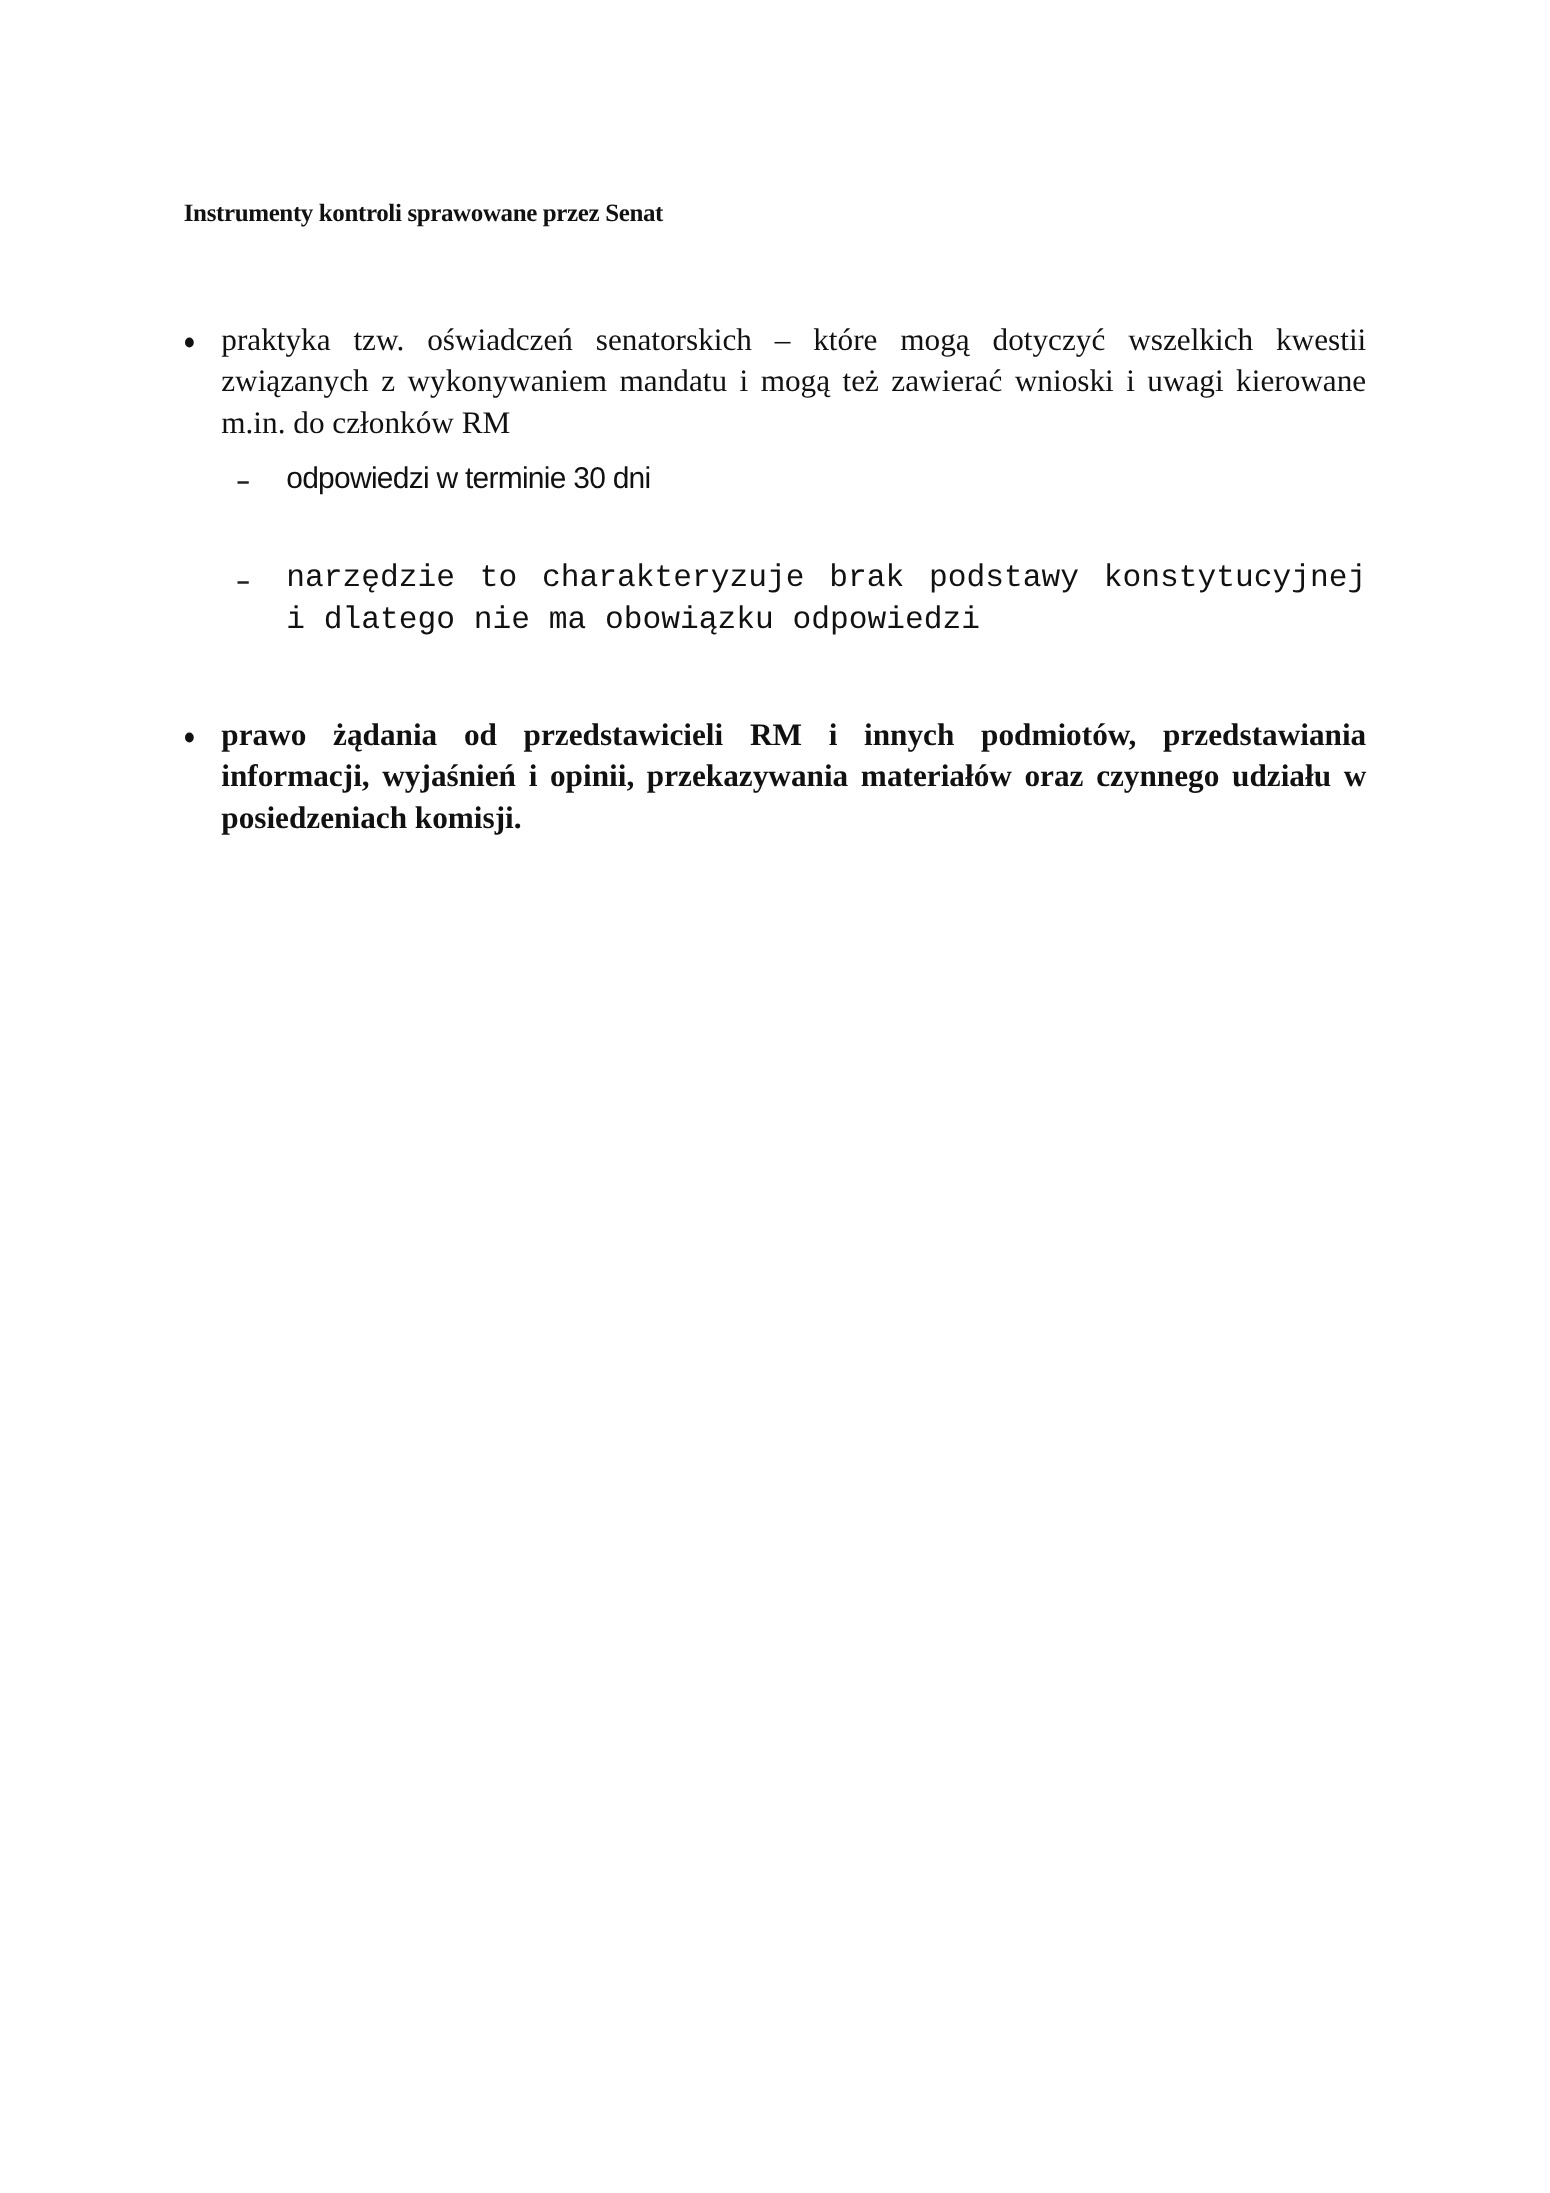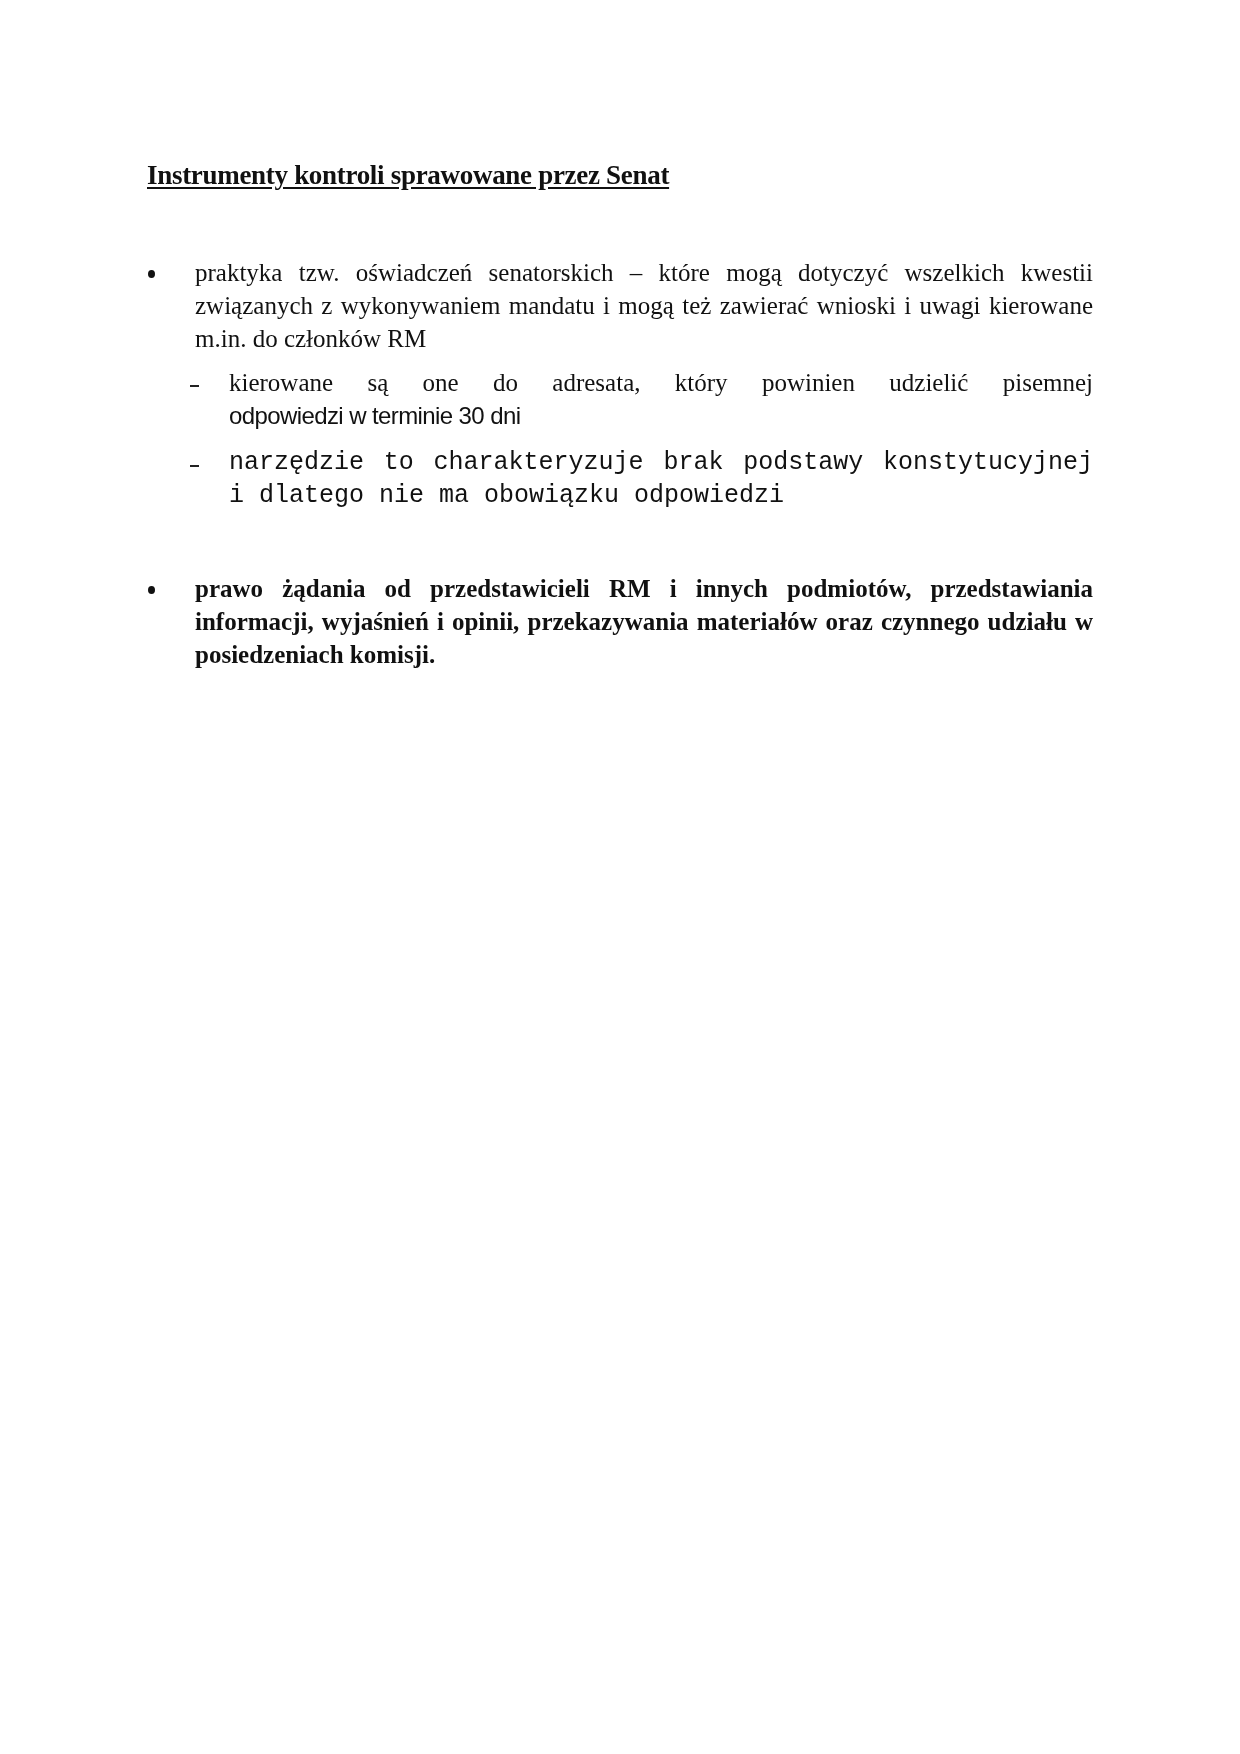--- a/index.html
+++ b/index.html
@@ -1,24 +1,24 @@
 <!DOCTYPE html>
 <html><head>
   <meta charset="utf-8">
   <style>
     html, body { margin: 0; padding: 0; background: #ffffff; }
     body { width: 1240px; height: 1754px; position: relative; overflow: hidden;
            font-family: "Liberation Serif", "DejaVu Serif", serif; color: #111; }
-    .title { position: absolute; left: 147px; top: 160px; font-size: 27px; font-weight: bold;
-             text-decoration: underline; text-underline-offset: 3px; letter-spacing: -0.3px; }
+    .title { position: absolute; left: 147px; top: 160px; font-size: 20px; font-weight: bold;
+             text-underline-offset: 3px; letter-spacing: -0.3px; }
     .item { position: absolute; left: 147px; width: 946px; font-size: 25px; line-height: 33px; }
     .bullet { position: absolute; left: 0; top: 0; width: 42px; }
     .bullet .dot { display: inline-block; width: 7px; height: 8px; background: #111; border-radius: 50%;
                    position: absolute; left: 1px; top: 14px; }
-    .text { margin-left: 48px; text-align: justify; text-align-last: left; }
+    .text { margin-left: 30px; text-align: justify; text-align-last: left; }
     .sub { position: absolute; left: 187px; width: 906px; font-size: 25px; line-height: 33px; }
     .dash { position: absolute; left: 0; top: 0; width: 42px; }
     .dash .mark { position: absolute; left: 3px; top: 19px; width: 9px; height: 1.5px; background: #222; }
     .sub .text { margin-left: 42px; }
     .sans { font-family: Liberation Sans, sans-serif; letter-spacing: -0.6px; font-size: 24px; }
   </style>
 </head>
 <body>
 
 <div>
@@ -29,21 +29,20 @@
         <span class="dot"></span>
       </span>
     <div class="text">praktyka tzw. oświadczeń senatorskich – które mogą dotyczyć wszelkich kwestii związanych z wykonywaniem mandatu i mogą też zawierać wnioski i uwagi kierowane m.in. do członków RM</div>
   </div>
 
   <div class="sub" style="top:366px;">
     <span class="dash">
         <span class="mark"></span>
       </span>
     <div class="text">
-      <span style="display:block;text-align:justify;text-align-last:justify;">kierowane są one do adresata, który powinien udzielić pisemnej</span>
       <span class="sans">odpowiedzi w terminie 30 dni</span>
     </div>
   </div>
 
   <div class="sub" style="top:446px;">
     <span class="dash">
         <span class="mark"></span>
       </span>
     <div class="text" style="text-align:justify;text-align-last:left;font-family:Liberation Mono, monospace;">narzędzie to charakteryzuje brak podstawy konstytucyjnej i dlatego nie ma obowiązku odpowiedzi</div>
   </div>

